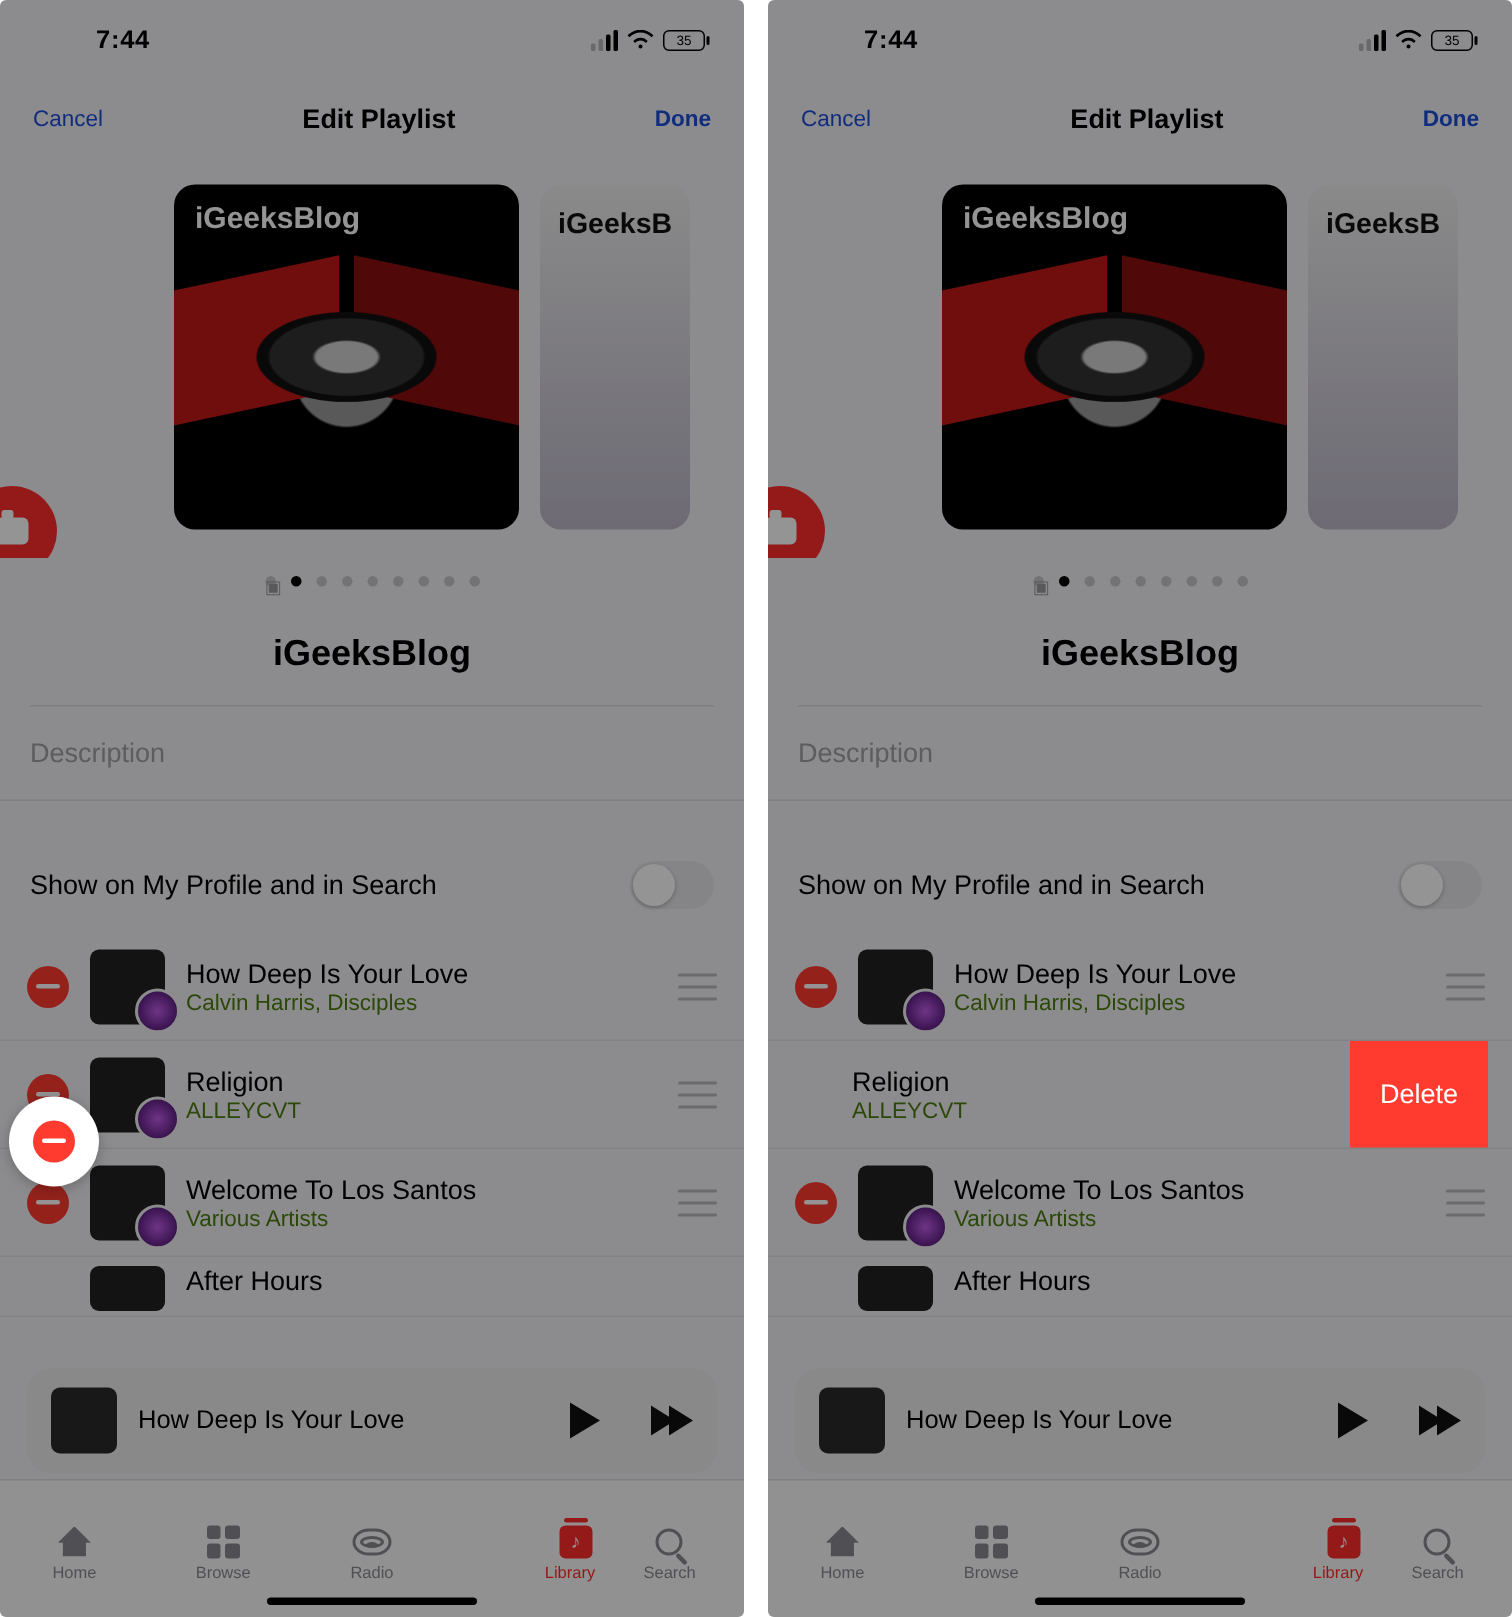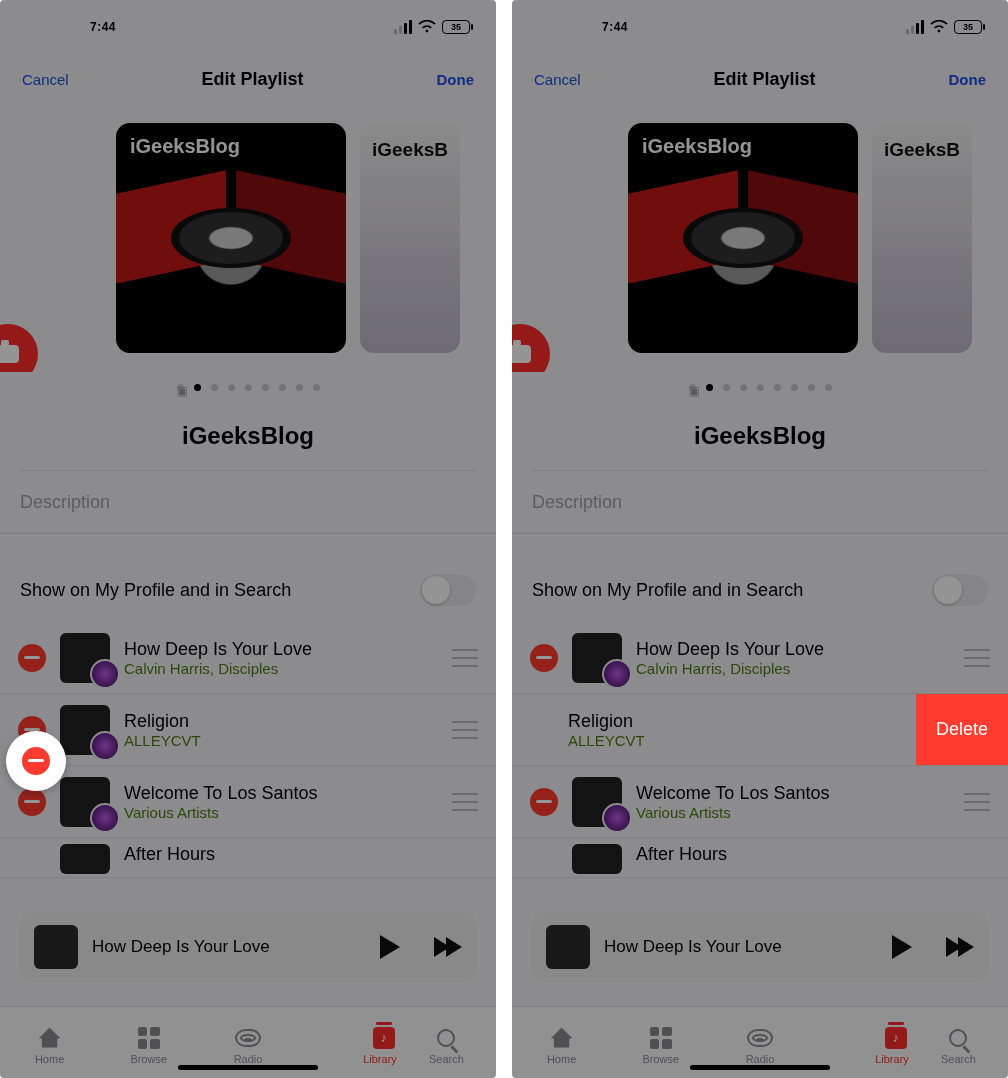--- a/index.html
+++ b/index.html
@@ -4,27 +4,27 @@
 <style>
   * { box-sizing: border-box; margin: 0; padding: 0; }
   body { background: #fff; font-family: -apple-system, Helvetica, Arial, sans-serif; }
   .canvas { width: 1008px; height: 1078px; display: flex; background: #fff; position: relative; }
   .phone { width: 496px; height: 1078px; background: #f2f2f7; position: relative; overflow: hidden; border-radius: 4px; }
   .divider { width: 16px; background: #fff; }
   .overlay-dim { position: absolute; inset: 0; background: rgba(0,0,0,0.42); pointer-events: none; z-index: 50; }
   
   
   .status { height: 54px; display: flex; align-items: center; justify-content: space-between; padding: 0 26px 0 26px; }
-  .status-time { font-size: 12px; font-weight: 600; letter-spacing: 0.5px; margin-left: 64px; }
+  .status-time { font-size: 17px; font-weight: 600; letter-spacing: 0.5px; margin-left: 38px; }
   .status-icons { display: flex; align-items: center; gap: 6px; }
   .sig-bars { display: flex; align-items: flex-end; gap: 2px; }
   .sig-bars span { width: 3px; background: #000; border-radius: 1px; }
   .b1{height:5px;opacity:.25}.b2{height:8px;opacity:.25}.b3{height:11px;}.b4{height:14px;}
   .wifi { width:18px;height:14px; }
-  .batt { width:28px;height:14px;border:1.5px solid #000;border-radius:4px;position:relative;font-size:9px;font-weight:700;display:flex;align-items:center;justify-content:center; }
+  .batt { width:28px;height:14px;border:1.5px solid #000;border-radius:4px;position:relative;font-size:9px;font-weight:400;display:flex;align-items:center;justify-content:center; }
   .batt::after{content:"";position:absolute;right:-4px;top:3px;width:2px;height:6px;background:#000;border-radius:1px;}
   
   
   .nav { height: 50px; display: flex; align-items: center; justify-content: space-between; padding: 0 22px; }
   .nav-left, .nav-right { font-size: 15px; color:#1d4ed8; }
   .nav-right { font-weight: 600; }
   .nav-title { font-size: 18px; font-weight: 600; }
   
   
   .covers { height: 268px; display:flex; align-items:center; gap:14px; padding-left:0; position:relative; overflow:hidden; }
@@ -61,32 +61,32 @@
   .meta{flex:1;min-width:0;}
   .t1{font-size:18px;white-space:nowrap;overflow:hidden;text-overflow:ellipsis;}
   .t2{font-size:15px;color:#4d7c0f;white-space:nowrap;overflow:hidden;text-overflow:ellipsis;}
   .grip{flex:none;width:26px;height:18px;display:flex;flex-direction:column;justify-content:space-between;margin-right:6px;}
   .grip span{height:2px;background:#b8b8bd;border-radius:1px;}
   
   .song.partial{height:40px;overflow:hidden;align-items:flex-start;padding-top:6px;}
   
   
   .song.shifted { padding-left: 0; justify-content:flex-start; }
-  .delete-btn{ position:absolute; right:0; top:0; bottom:0; width:92px; background:#ff3b30; color:#fff; font-size:18px; display:flex;align-items:center;justify-content:center; z-index:60;}
+  .delete-btn{ position:absolute; right:16px; top:0; bottom:0; width:92px; background:#ff3b30; color:#fff; font-size:18px; display:flex;align-items:center;justify-content:center; z-index:60;}
   
   
   .np{position:absolute;left:18px;right:18px;bottom:96px;height:70px;border-radius:16px;background:#ececee;display:flex;align-items:center;padding:0 16px;gap:14px;z-index:5;}
   .np .a{width:44px;height:44px;border-radius:6px;background:#2a2a2a;}
   .np .tt{flex:1;font-size:17px;}
   .play{width:0;height:0;border-left:20px solid #111;border-top:12px solid transparent;border-bottom:12px solid transparent;}
   .ff{display:flex;gap:-2px;}
   .ff .p{width:0;height:0;border-left:16px solid #111;border-top:10px solid transparent;border-bottom:10px solid transparent;margin-left:-4px;}
   
   
-  .tabbar{position:absolute;left:0;right:0;bottom:0;height:72px;background:#fafafc;border-top:1px solid #d7d7dc;display:flex;z-index:5;}
+  .tabbar{position:absolute;left:0;right:0;bottom:0;height:92px;background:#fafafc;border-top:1px solid #d7d7dc;display:flex;z-index:5;}
   .tab{flex:1;display:flex;flex-direction:column;align-items:center;justify-content:center;gap:4px;color:#8b8b91;font-size:11px;padding-top:6px;}
   .tab.active{color:#ff2d2d;align-items:flex-end;}
   .tab .ic{width:26px;height:22px;display:flex;align-items:center;justify-content:center;}
   .home-indicator{position:absolute;left:50%;bottom:8px;transform:translateX(-50%);width:140px;height:5px;border-radius:3px;background:#000;z-index:60;}
   
   
   .hl{position:absolute;width:60px;height:60px;border-radius:50%;background:#fff;display:flex;align-items:center;justify-content:center;z-index:60;box-shadow:0 2px 10px rgba(0,0,0,0.25);}
   
   
   .ic-home{width:22px;height:20px;background:#8b8b91;clip-path:polygon(50% 0,100% 55%,85% 55%,85% 100%,15% 100%,15% 55%,0 55%);}

